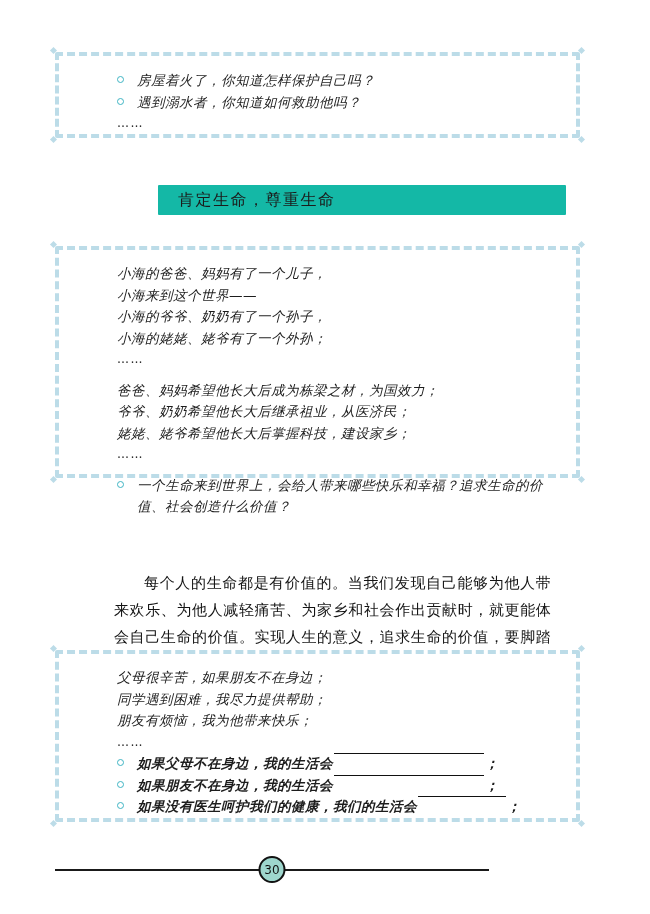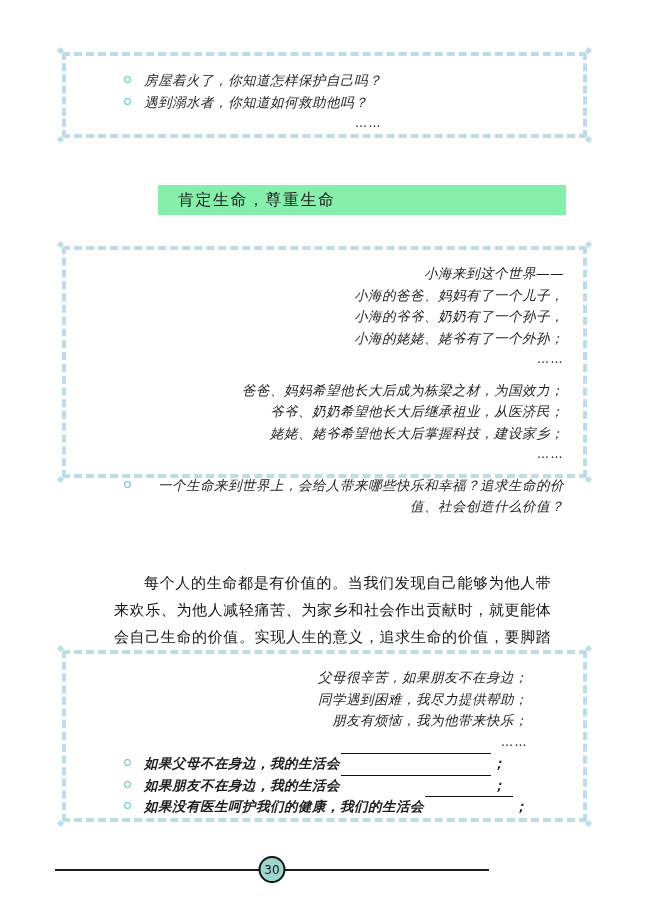--- a/index.html
+++ b/index.html
@@ -17,27 +17,26 @@
   }
 
   .page {
     position: absolute;
     inset: 0;
   }
 
   
   .dash-box {
     position: absolute;
-    left: 62px;
+    left: 55px;
     width: 525px;
     box-sizing: border-box;
     border: 4px dashed #bcdce8;
     border-radius: 2px;
     background: #ffffff;
-    text-align: right;
   }
   .dash-box::before,
   .dash-box::after {
     content: "";
     position: absolute;
     width: 5px;
     height: 5px;
     background: #bcdce8;
     transform: rotate(45deg);
   }
@@ -126,21 +125,21 @@
     margin: 0 1px;
   }
 
   
   #heading-band {
     position: absolute;
     left: 158px;
     top: 185px;
     width: 408px;
     height: 30px;
-    background: #86efac;
+    background: #14b8a6;
     border-radius: 1px;
   }
   #heading-band .heading-text {
     position: absolute;
     left: 20px;
     top: 50%;
     transform: translateY(-50%);
     font-family: "DejaVu Sans", sans-serif;
     font-size: 16px;
     letter-spacing: 1.5px;
@@ -239,22 +238,22 @@
 
   <div id="heading-band">
     <span class="heading-text">肯定生命，尊重生命</span>
   </div>
 
   <div class="dash-box" id="box-middle">
     <span class="corner-tr"></span>
     <span class="corner-bl"></span>
     <div class="inner">
 
+      <div class="kai">小海的爸爸、妈妈有了一个儿子，</div>
       <div class="kai">小海来到这个世界——</div>
-      <div class="kai">小海的爸爸、妈妈有了一个儿子，</div>
       <div class="kai">小海的爷爷、奶奶有了一个孙子，</div>
       <div class="kai">小海的姥姥、姥爷有了一个外孙；</div>
 
       <div class="ellipsis">……</div>
 
       <div class="stanza-gap"></div>
 
       <div class="kai">爸爸、妈妈希望他长大后成为栋梁之材，为国效力；</div>
       <div class="kai">爷爷、奶奶希望他长大后继承祖业，从医济民；</div>
       <div class="kai">姥姥、姥爷希望他长大后掌握科技，建设家乡；</div>

